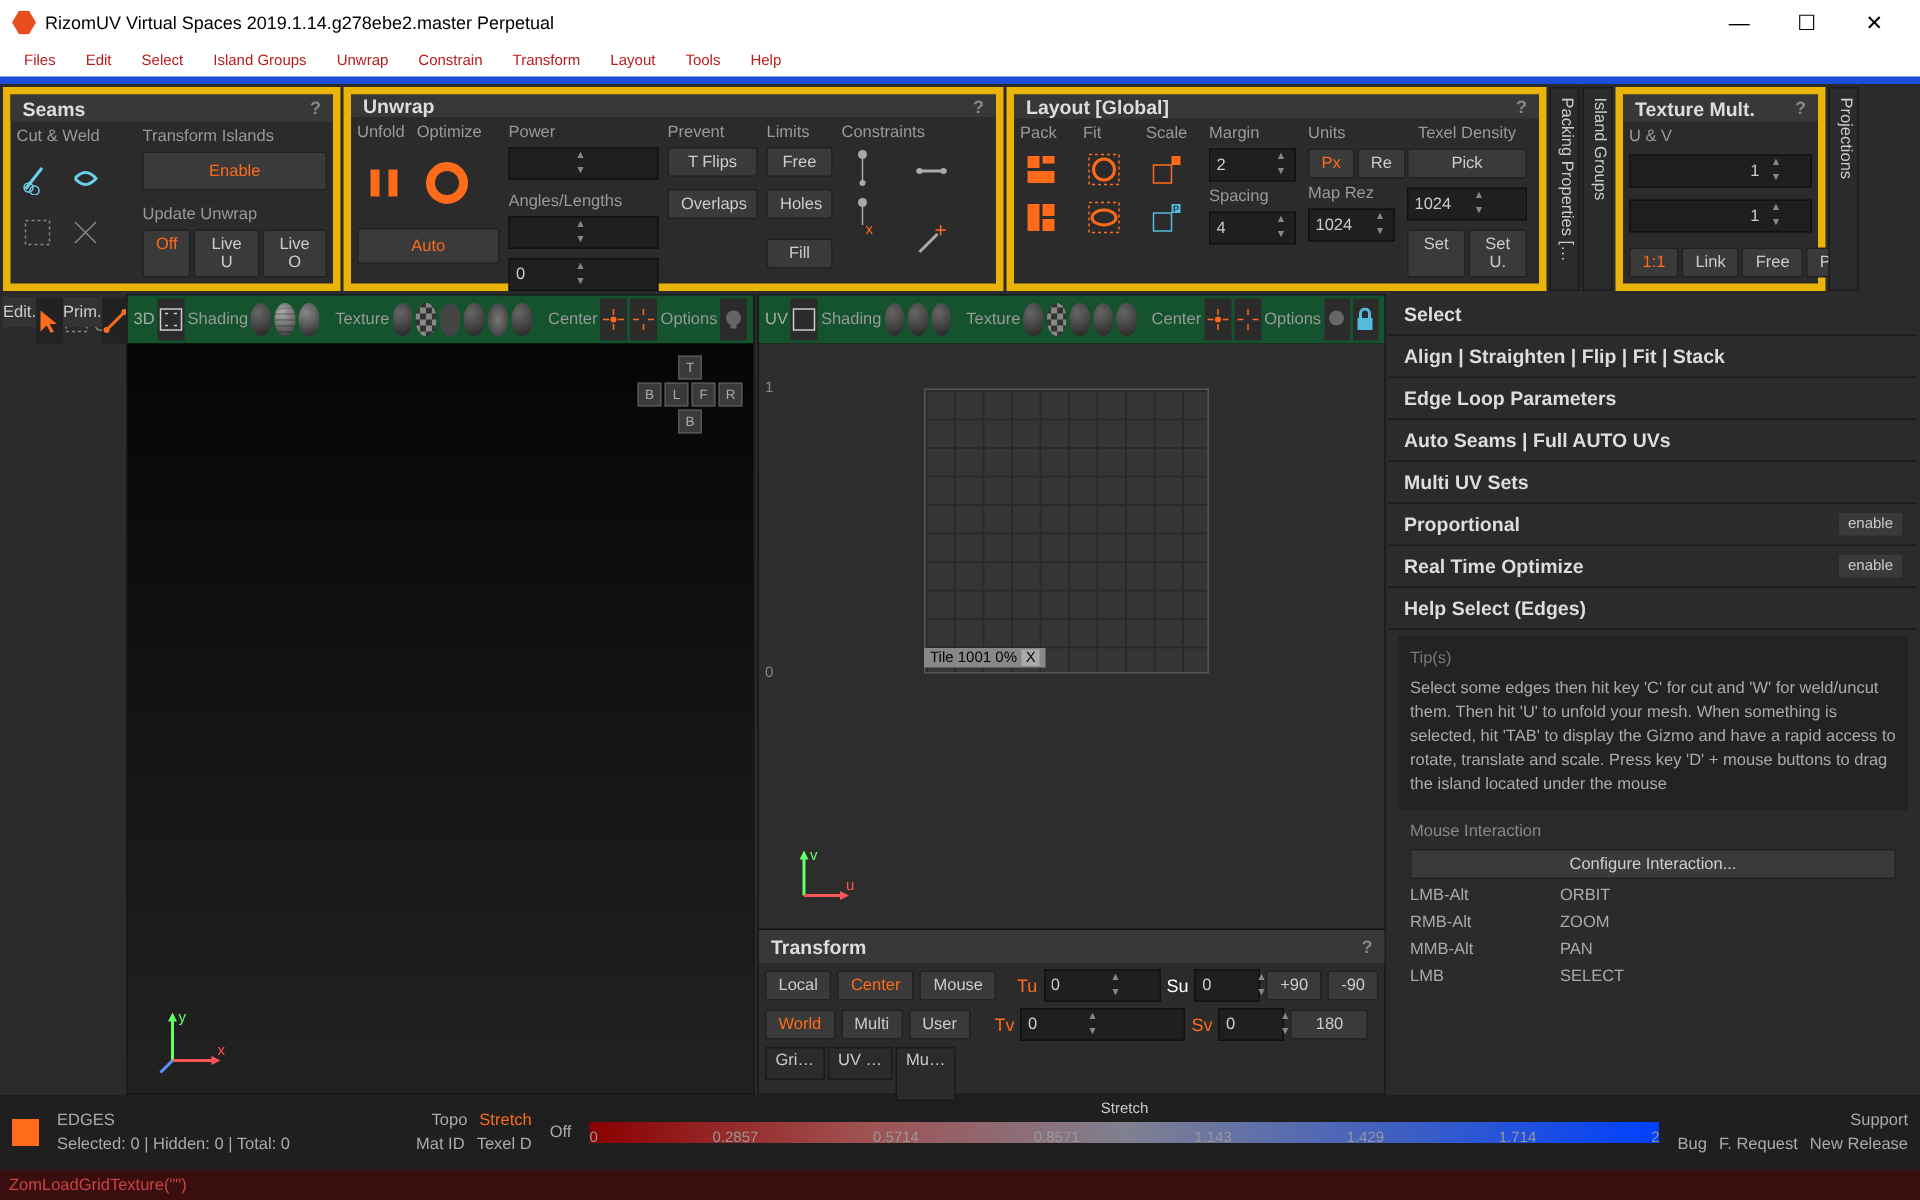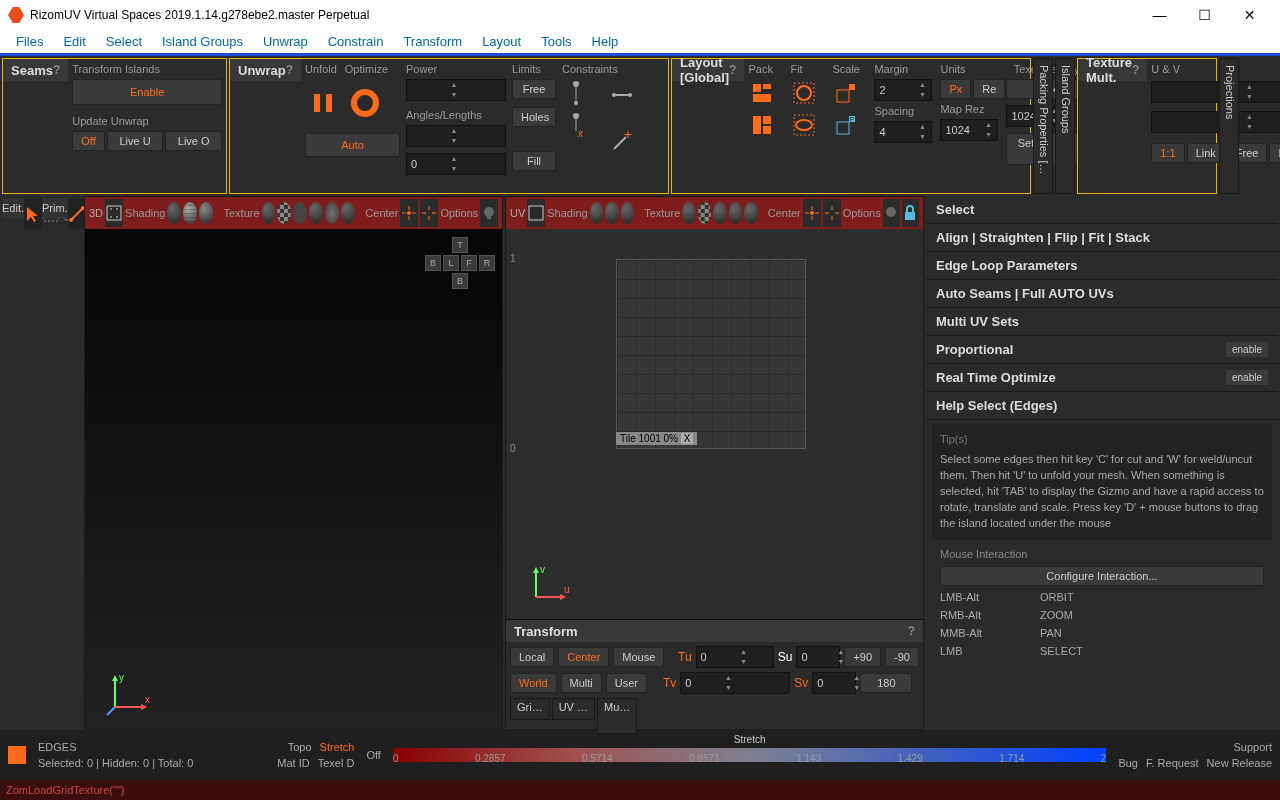--- a/index.html
+++ b/index.html
@@ -1,46 +1,46 @@
 <!DOCTYPE html>
 <html><head>
 <meta charset="utf-8">
 <style>
 *{box-sizing:border-box;margin:0;padding:0;font-family:"Segoe UI",Arial,sans-serif;user-select:none}
 body{background:#1a1a1a;color:#ccc;font-size:12px;overflow:hidden;width:1280px;height:800px}
 .titlebar{height:30px;background:#fff;color:#000;display:flex;align-items:center;padding:0 8px;font-size:12px}
 .titlebar .logo{width:16px;height:16px;background:#e84c1c;border-radius:2px;margin-right:6px;position:relative;clip-path:polygon(30% 0,70% 0,100% 50%,70% 100%,30% 100%,0 50%)}
 .titlebar .wincontrols{margin-left:auto;display:flex}
 .titlebar .wincontrols div{width:45px;height:30px;display:flex;align-items:center;justify-content:center;font-size:14px}
-.menubar{height:26px;background:#fff;color:#0369a1;display:flex;align-items:center;padding:0 6px;border-bottom:3px solid #1d4ed8;font-size:13px}
+.menubar{height:26px;background:#fff;color:#b91c1c;display:flex;align-items:center;padding:0 6px;border-bottom:5px solid #1d4ed8;font-size:10px}
 .menubar span{padding:3px 10px}
 .app{display:flex;flex-direction:column;height:744px;background:#2b2b2b}
 .toprow{display:flex;height:140px;background:#2b2b2b;gap:2px;padding:2px}
-.panel{background:#2b2b2b;border:1px solid #eab308;display:flex;flex-direction:row}
+.panel{background:#2b2b2b;border:5px solid #eab308;display:flex;flex-direction:column}
 .panel-hd{height:22px;background:#383838;display:flex;align-items:center;padding:0 8px;font-size:13px;color:#ddd;font-weight:600}
 .panel-hd .help{margin-left:auto;color:#888;font-size:12px}
 .panel-body{flex:1;display:flex;padding:4px;gap:6px}
 .col{display:flex;flex-direction:column;gap:4px}
 .lbl{font-size:11px;color:#999}
 .btn{background:#3a3a3a;border:1px solid #222;color:#ccc;padding:3px 8px;font-size:11px;text-align:center;cursor:pointer;border-radius:2px}
 .btn.orange{color:#ff6b1a}
 .iconbtn{width:28px;height:28px;background:#2b2b2b;display:flex;align-items:center;justify-content:center;cursor:pointer}
 .bigicon{width:36px;height:36px;display:flex;align-items:center;justify-content:center}
 .spinner{display:flex;align-items:center;background:#1f1f1f;border:1px solid #111;height:22px}
 .spinner input{background:transparent;border:none;color:#ccc;width:40px;padding:0 4px;font-size:11px}
 .spinner .arrows{display:flex;flex-direction:column;width:14px}
 .spinner .arrows div{height:10px;font-size:7px;text-align:center;color:#888;line-height:9px}
 .midrow{display:flex;flex:1;gap:2px;padding:0 2px}
 .leftstrip{width:80px;background:#2b2b2b;display:flex}
 .leftstrip .c1,.leftstrip .c2{width:40px;display:flex;padding-top:2px}
 .leftstrip .hdr{height:20px;font-size:11px;color:#ccc;text-align:center;line-height:20px;background:#333}
 .tool{width:36px;height:30px;display:flex;align-items:center;justify-content:center;cursor:pointer;margin:1px auto}
 .tool.sel{background:#222}
 .viewport{flex:1;background:#0a0a0a;border:1px solid #1a1a1a;display:flex;flex-direction:column;position:relative;min-width:0}
-.vp-toolbar{height:32px;background:#7f1d1d;display:flex;align-items:center;padding:0 4px;gap:2px;font-size:11px;color:#aaa}
+.vp-toolbar{height:32px;background:#14532d;display:flex;align-items:center;padding:0 4px;gap:2px;font-size:11px;color:#aaa}
 .vp-toolbar .sep{width:10px}
 .sphere{width:22px;height:22px;border-radius:50%;background:radial-gradient(circle at 35% 30%,#666,#222)}
 .sphere.chk{background:repeating-conic-gradient(#888 0 25%,#333 0 50%) 50%/8px 8px}
 .vp-canvas{flex:1;position:relative;background:linear-gradient(#050505,#222)}
 .uv-canvas{flex:1;position:relative;background:#2d2d2d}
 .uvgrid{position:absolute;left:110px;top:30px;width:190px;height:190px;background:#363636;background-image:linear-gradient(#2a2a2a 1px,transparent 1px),linear-gradient(90deg,#2a2a2a 1px,transparent 1px);background-size:19px 19px;border:1px solid #555}
 .tilelab{position:absolute;left:110px;top:203px;background:#888;color:#000;font-size:10px;padding:1px 4px}
 .axis{position:absolute;left:18px;bottom:10px}
 .rightpanel{width:352px;background:#2b2b2b;display:flex;flex-direction:column;overflow:hidden}
 .rp-sec{padding:6px 10px;font-size:13px;color:#ddd;font-weight:600;border-bottom:1px solid #1a1a1a;display:flex;align-items:center}
@@ -91,20 +91,49 @@
 <div class="app">
 
   <div class="toprow">
 
     <div class="panel" style="width:225px">
       <div class="panel-hd">
           <span>Seams</span>
           <span class="help">?</span>
         </div>
       <div class="panel-body">
+        <div class="col" style="width:78px">
+          <div class="lbl">Cut &amp; Weld</div>
+          <div style="display:flex;gap:4px;margin-top:4px">
+            <div class="iconbtn">
+                <svg width="22" height="22">
+                  <path d="M3 18 L14 4" stroke="#6bd0e8" stroke-width="2"></path>
+                  <circle cx="5" cy="17" r="3" fill="none" stroke="#6bd0e8"></circle>
+                  <circle cx="9" cy="19" r="3" fill="none" stroke="#6bd0e8"></circle>
+                </svg>
+              </div>
+            <div class="iconbtn">
+                <svg width="22" height="22">
+                  <path d="M4 11 Q11 3 18 11 Q11 19 4 11" fill="none" stroke="#6bd0e8" stroke-width="2"></path>
+                </svg>
+              </div>
+          </div>
+          <div style="display:flex;gap:4px;margin-top:4px">
+            <div class="iconbtn">
+                <svg width="22" height="22">
+                  <rect x="3" y="3" width="16" height="16" fill="none" stroke="#888" stroke-dasharray="2"></rect>
+                </svg>
+              </div>
+            <div class="iconbtn">
+                <svg width="22" height="22">
+                  <path d="M4 4 L18 18 M4 18 L18 4" stroke="#888"></path>
+                </svg>
+              </div>
+          </div>
+        </div>
         <div class="col" style="flex:1">
           <div class="lbl">Transform Islands</div>
           <div class="btn orange" style="padding:6px">Enable</div>
           <div class="lbl" style="margin-top:6px">Update Unwrap</div>
           <div style="display:flex;gap:2px">
             <div class="btn orange" style="flex:0 0 32px">Off</div>
             <div class="btn" style="flex:1">Live U</div>
             <div class="btn" style="flex:1">Live O</div>
           </div>
         </div>
@@ -154,25 +183,30 @@
               </div>
             </div>
           <div class="spinner" style="margin-top:2px">
               <input value="0" readonly="" style="">
               <div class="arrows">
                 <div>▲</div>
                 <div>▼</div>
               </div>
             </div>
         </div>
+        <div class="col" style="width:60px">
+          <div class="lbl">Prevent</div>
+          <div class="btn">T Flips</div>
+          <div class="btn" style="margin-top:4px">Overlaps</div>
+        </div>
         <div class="col" style="width:44px">
           <div class="lbl">Limits</div>
           <div class="btn">Free</div>
           <div class="btn" style="margin-top:4px">Holes</div>
-          <div class="btn" style="margin-top:20px">Fill</div>
+          <div class="btn" style="margin-top:9px">Fill</div>
         </div>
         <div class="col" style="width:40px">
           <div class="lbl">Constraints</div>
           <div class="iconbtn">
               <svg width="18" height="28">
                 <circle cx="9" cy="5" r="3" fill="#aaa"></circle>
                 <line x1="9" y1="8" x2="9" y2="24" stroke="#aaa"></line>
                 <circle cx="9" cy="24" r="2" fill="#aaa"></circle>
               </svg>
             </div>

